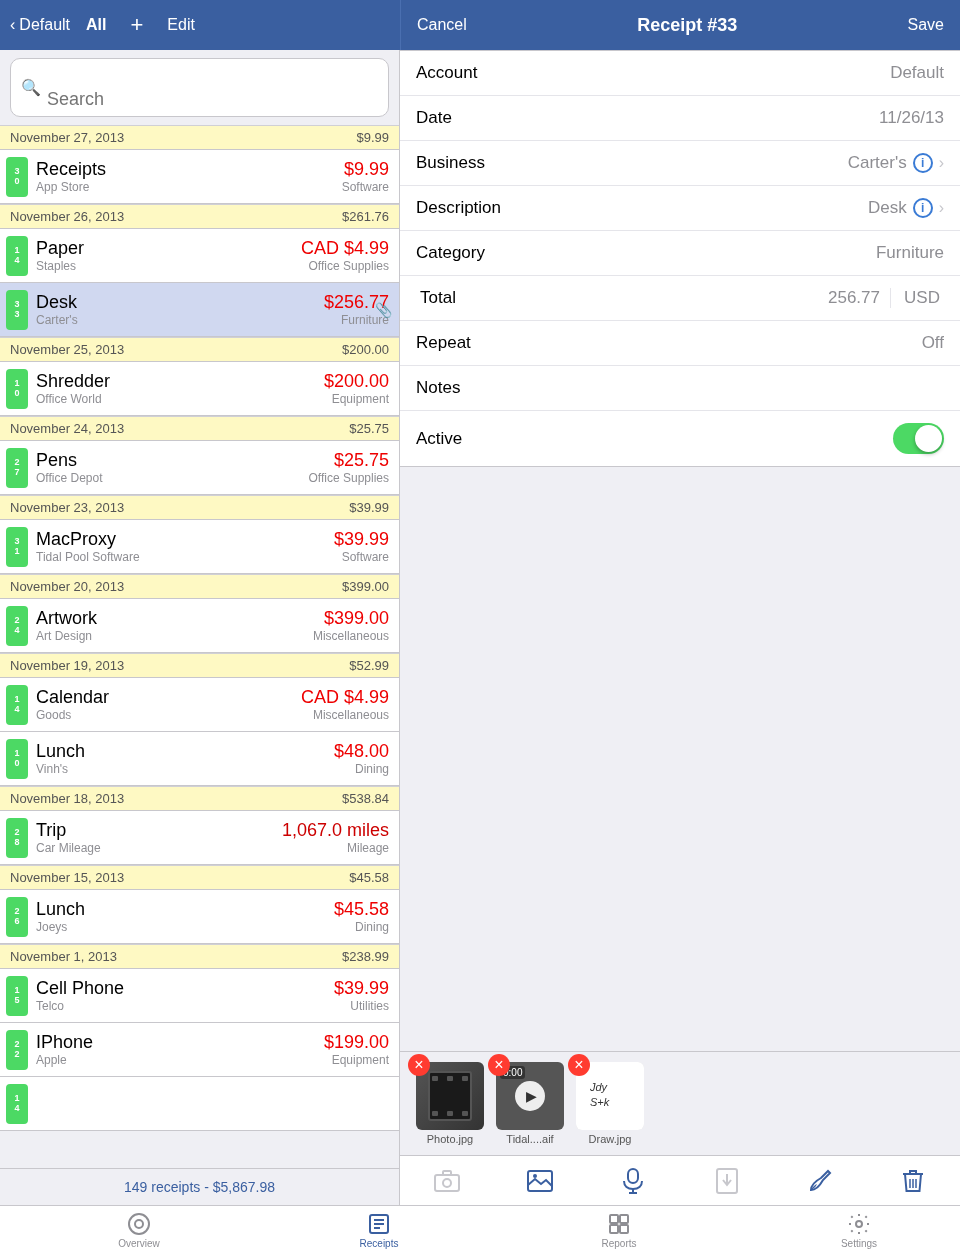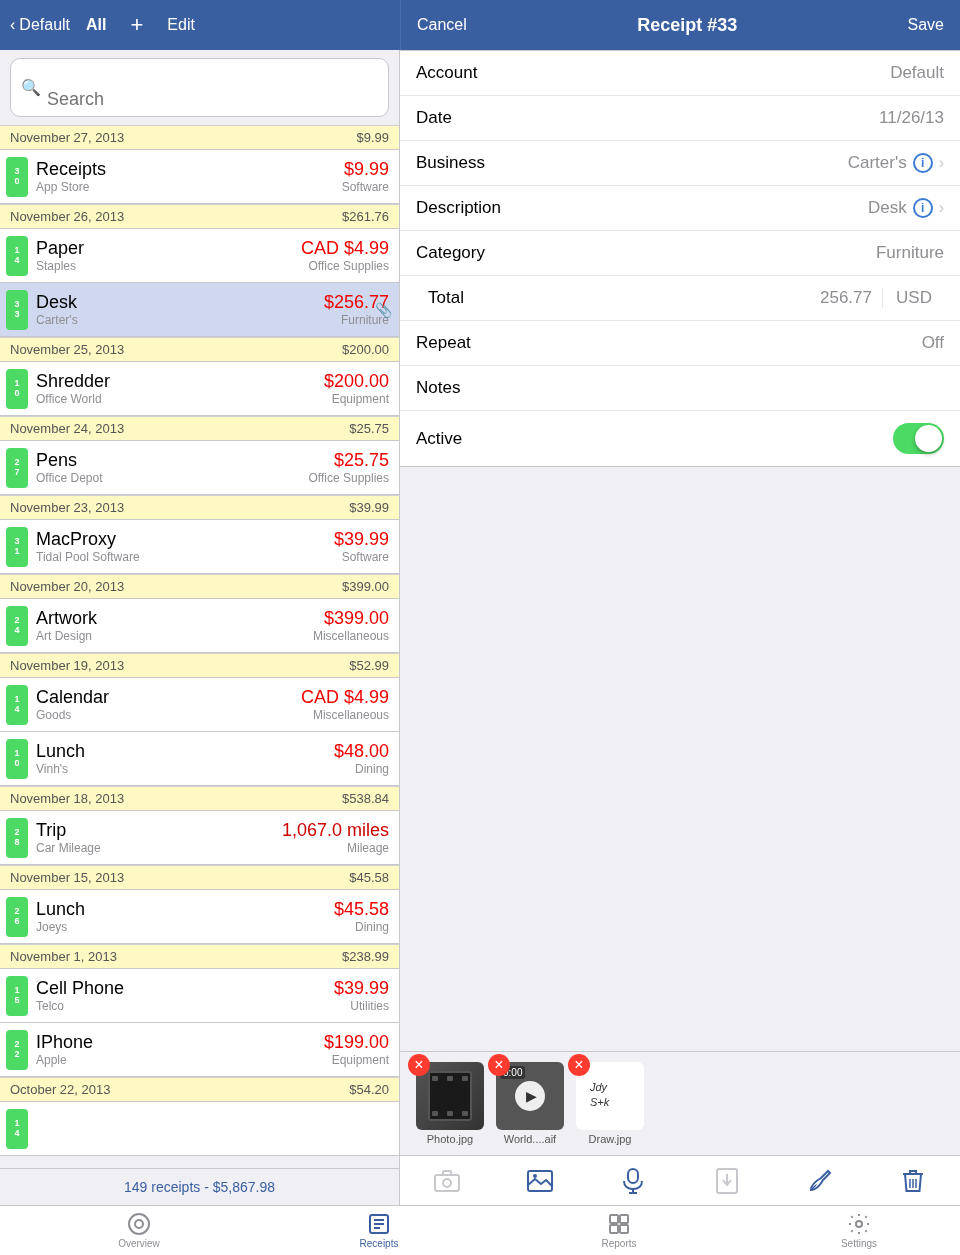--- a/index.html
+++ b/index.html
@@ -262,21 +262,21 @@
       font-size: 12px;
       font-weight: 700;
       display: inline-flex;
       align-items: center;
       justify-content: center;
     }
 
     .total-row {
       display: flex;
       align-items: center;
-      padding: 12px 28px;
+      padding: 12px 20px;
       border-bottom: 1px solid #e5e5ea;
       background: white;
     }
     .total-label { font-size: 17px; color: #000; min-width: 80px; }
     .total-amount { flex: 1; text-align: right; font-size: 17px; color: #8e8e93; padding-right: 10px; }
     .total-currency {
       font-size: 17px;
       color: #8e8e93;
       border-left: 1px solid #e5e5ea;
       padding-left: 10px;
@@ -746,24 +746,20 @@
             <span class="item-name">IPhone</span>
             <span class="item-amount">$199.00</span>
           </div>
           <div class="item-bottom">
             <span class="item-vendor">Apple</span>
             <span class="item-category">Equipment</span>
           </div>
         </div>
       </div>
 
-      <div class="date-header">
-        <span>October 22, 2013</span>
-        <span>$54.20</span>
-      </div>
       <div class="list-item">
         <div class="badge">
             <span>1</span>
             <span>4</span>
           </div>
       </div>
 
     </div>
 
     <div class="footer-summary">
@@ -869,21 +865,21 @@
         </div>
 
         <div class="attachment-item">
           <div class="attachment-thumb voice-thumb" style="background:#555;">
             <span class="delete-badge">×</span>
             <span class="time-label">0:00</span>
             <div class="play-icon">
               <span style="color:#333;font-size:14px;margin-left:3px;">▶</span>
             </div>
           </div>
-          <span class="attachment-label">World....aif</span>
+          <span class="attachment-label">Tidal....aif</span>
         </div>
 
         <div class="attachment-item">
           <div class="attachment-thumb draw-thumb">
             <span class="delete-badge">×</span>
             <div class="draw-inner">
               <svg width="50" height="50" viewBox="0 0 50 50">
                 <text x="5" y="20" font-size="11" fill="#333" font-style="italic">Jdy</text>
                 <text x="5" y="35" font-size="11" fill="#333" font-style="italic">S+k</text>
               </svg>

